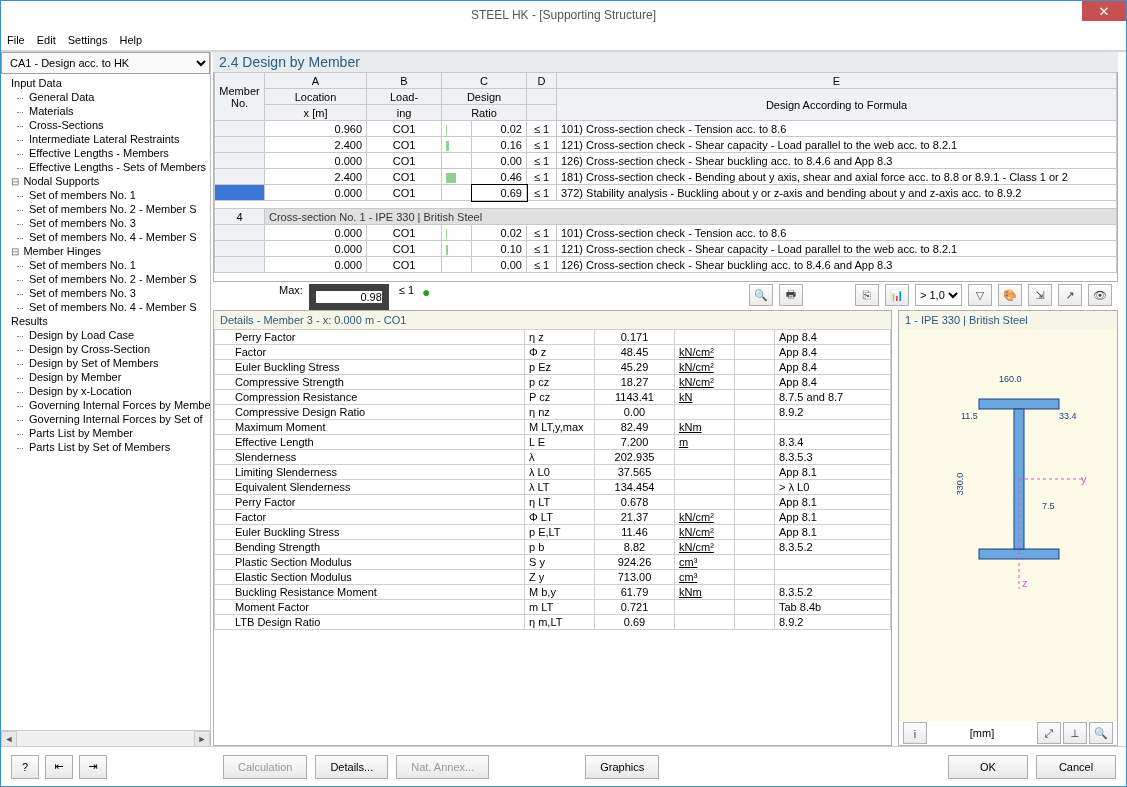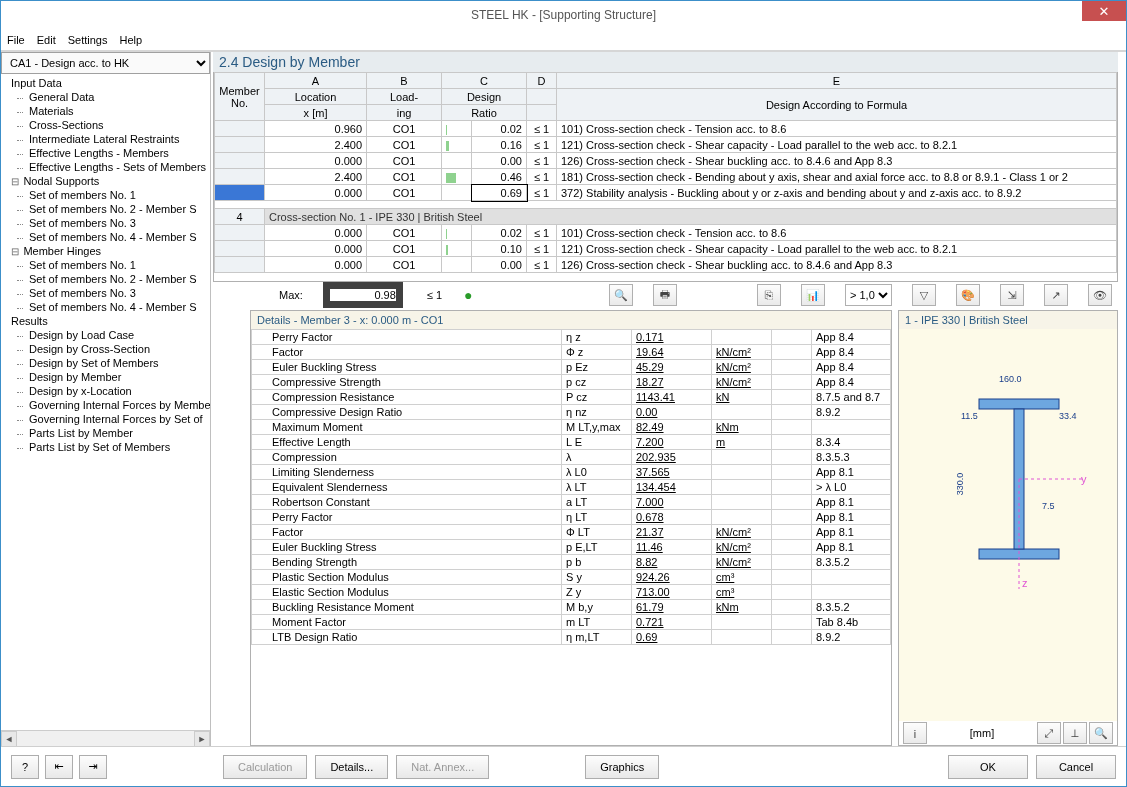--- a/index.html
+++ b/index.html
@@ -25,36 +25,36 @@
 .grid { border: 1px solid #b0b0b0; border-top: none; overflow: auto; }
 .grid table { border-collapse: collapse; width: 100%; }
 .grid th, .grid td { border: 1px solid #c8c8c8; padding: 0 4px; height: 16px; background: #fff; font-weight: normal; }
 .grid th { background: #eef2f5; text-align: center; }
 .grid .rowhdr { background: #eef2f5; text-align: center; width: 50px; }
 .grid .col-letter { background: #eef2f5; text-align: center; }
 .grid .num { text-align: right; }
 .grid .sel { background: #3a77d6; }
 .ratio-bar { display: inline-block; height: 10px; vertical-align: middle; }
 .subhdr { background: #e0e0e0 !important; color: #333; text-align: left; }
-.toolbar-row { height: 26px; display: flex; align-items: center; padding: 2px 6px; gap: 20px; }
+.toolbar-row { height: 26px; display: flex; align-items: flex-start; padding: 2px 6px; gap: 6px; }
 .toolbar-row .lbl { margin-left: 60px; }
 .toolbar-row input.maxval { width: 80px; text-align: right; border: 7px solid #404040; background: #fff; }
 .toolbar-row .le { margin-left: 4px; }
 .toolbar-row .spacer { flex: 1; }
 .tbtn { width: 24px; height: 22px; border: 1px solid #b0b0b0; background: linear-gradient(#fdfdfd,#eaeaea); display: flex; align-items: center; justify-content: center; font-size: 11px; color: #444; }
 .tsel { height: 22px; border: 1px solid #b0b0b0; background: #fff; }
-.bottom-split { flex: 1; display: flex; gap: 6px; overflow: hidden; margin-top: 2px; margin-left: 37px; }
+.bottom-split { flex: 1; display: flex; gap: 6px; overflow: hidden; margin-top: 2px; }
 .details-panel { flex: 1; display: flex; flex-direction: column; border: 1px solid #b0b0b0; }
 .details-panel .phdr { height: 18px; background: #f7f4e8; color: #2a5b83; padding: 0 6px; display: flex; align-items: center; }
 .details-table { flex: 1; overflow: auto; }
 .details-table table { border-collapse: collapse; width: 100%; }
 .details-table td { border: 1px solid #d0d0d0; padding: 0 4px; height: 15px; background: #fff; }
 .details-table .name { width: 310px; padding-left: 20px; }
 .details-table .sym { width: 70px; }
-.details-table .val { width: 80px; text-align: left; text-decoration: underline; }
+.details-table .val { width: 80px; text-align: center; }
 .details-table .unit { width: 60px; text-decoration: underline; }
 .details-table .ref { }
 .section-side { width: 220px; display: flex; flex-direction: column; border: 1px solid #b0b0b0; }
 .section-side .phdr { height: 18px; background: #f7f4e8; color: #2a5b83; padding: 0 6px; display: flex; align-items: center; }
 .section-side .canvas { flex: 1; background: #fdfae8; position: relative; }
 .section-side .ibeam { position: absolute; left: 70px; top: 60px; }
 .section-side .footer { height: 24px; display: flex; align-items: center; justify-content: space-between; padding: 0 4px; }
 .section-side .footer .btns { display: flex; gap: 2px; }
 .bottombar { height: 40px; border-top: 1px solid #cfcfcf; display: flex; align-items: center; padding: 0 10px; gap: 8px; }
 .bottombar .left-btns { display: flex; gap: 6px; }
@@ -257,21 +257,21 @@
                   <td class="name">Perry Factor</td>
                   <td class="sym">η z</td>
                   <td class="val">0.171</td>
                   <td class="unit"></td>
                   <td style="width:40px"></td>
                   <td class="ref">App 8.4</td>
                 </tr>
                 <tr>
                   <td class="name">Factor</td>
                   <td class="sym">Φ z</td>
-                  <td class="val">19.64</td>
+                  <td class="val">48.45</td>
                   <td class="unit">kN/cm²</td>
                   <td style="width:40px"></td>
                   <td class="ref">App 8.4</td>
                 </tr>
                 <tr>
                   <td class="name">Euler Buckling Stress</td>
                   <td class="sym">p Ez</td>
                   <td class="val">45.29</td>
                   <td class="unit">kN/cm²</td>
                   <td style="width:40px"></td>
@@ -311,21 +311,21 @@
                 </tr>
                 <tr>
                   <td class="name">Effective Length</td>
                   <td class="sym">L E</td>
                   <td class="val">7.200</td>
                   <td class="unit">m</td>
                   <td style="width:40px"></td>
                   <td class="ref">8.3.4</td>
                 </tr>
                 <tr>
-                  <td class="name">Compression</td>
+                  <td class="name">Slenderness</td>
                   <td class="sym">λ</td>
                   <td class="val">202.935</td>
                   <td class="unit"></td>
                   <td style="width:40px"></td>
                   <td class="ref">8.3.5.3</td>
                 </tr>
                 <tr>
                   <td class="name">Limiting Slenderness</td>
                   <td class="sym">λ L0</td>
                   <td class="val">37.565</td>
@@ -333,28 +333,20 @@
                   <td style="width:40px"></td>
                   <td class="ref">App 8.1</td>
                 </tr>
                 <tr>
                   <td class="name">Equivalent Slenderness</td>
                   <td class="sym">λ LT</td>
                   <td class="val">134.454</td>
                   <td class="unit"></td>
                   <td style="width:40px"></td>
                   <td class="ref">&gt; λ L0</td>
-                </tr>
-                <tr>
-                  <td class="name">Robertson Constant</td>
-                  <td class="sym">a LT</td>
-                  <td class="val">7.000</td>
-                  <td class="unit"></td>
-                  <td style="width:40px"></td>
-                  <td class="ref">App 8.1</td>
                 </tr>
                 <tr>
                   <td class="name">Perry Factor</td>
                   <td class="sym">η LT</td>
                   <td class="val">0.678</td>
                   <td class="unit"></td>
                   <td style="width:40px"></td>
                   <td class="ref">App 8.1</td>
                 </tr>
                 <tr>

